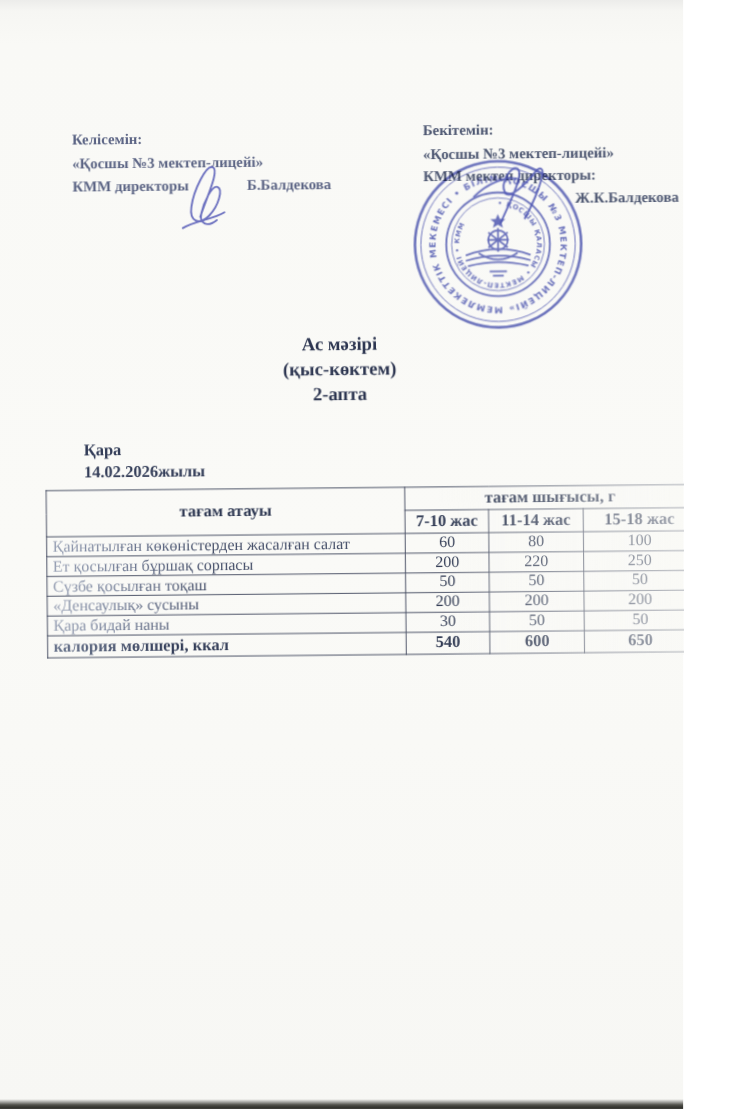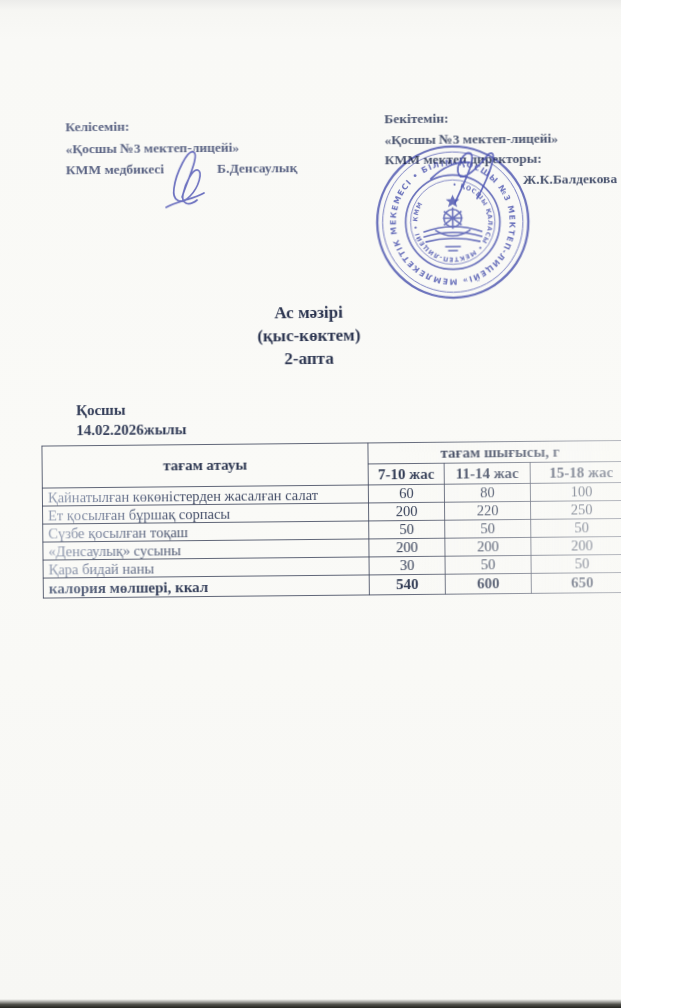--- a/index.html
+++ b/index.html
@@ -63,22 +63,22 @@
 </head>
 <body>
 
 <div class="sheet">
   <div class="content">
 
     <div class="approval approval-left">
       <div>Келісемін:</div>
       <div>«Қосшы №3 мектеп-лицейі»</div>
       <div class="sig-line">
-        <span>КММ медбикесі</span>
-        <span>Б.Денсаулық</span>
+        <span>КММ директоры</span>
+        <span>Б.Балдекова</span>
       </div>
     </div>
 
     <div class="signature-nurse">
       <svg viewBox="0 0 58 68" fill="none" stroke="currentColor" stroke-width="1.7" stroke-linecap="round">
         <path d="M28,54 C34,36 46,12 40,9 C34,6 22,30 20,45 C18,58 27,62 36,53 C45,44 49,29 44,27 C39,25 31,41 29,51 C27,60 34,64 43,57"></path>
         <path d="M12,64 C22,58 40,56 50,50"></path>
       </svg>
     </div>
 
@@ -126,21 +126,21 @@
       </svg>
     </div>
 
     <div class="doc-title">
       <div>Ас мәзірі</div>
       <div>(қыс-көктем)</div>
       <div>2-апта</div>
     </div>
 
     <div class="schedule">
-      <div>Қосшы</div>
+      <div>Қара</div>
       <div>14.02.2026жылы</div>
     </div>
 
     <div class="table-wrap">
       <table>
         <colgroup>
           <col style="width:326px">
             <col style="width:76px">
             <col style="width:86px">
             <col style="width:102px">

